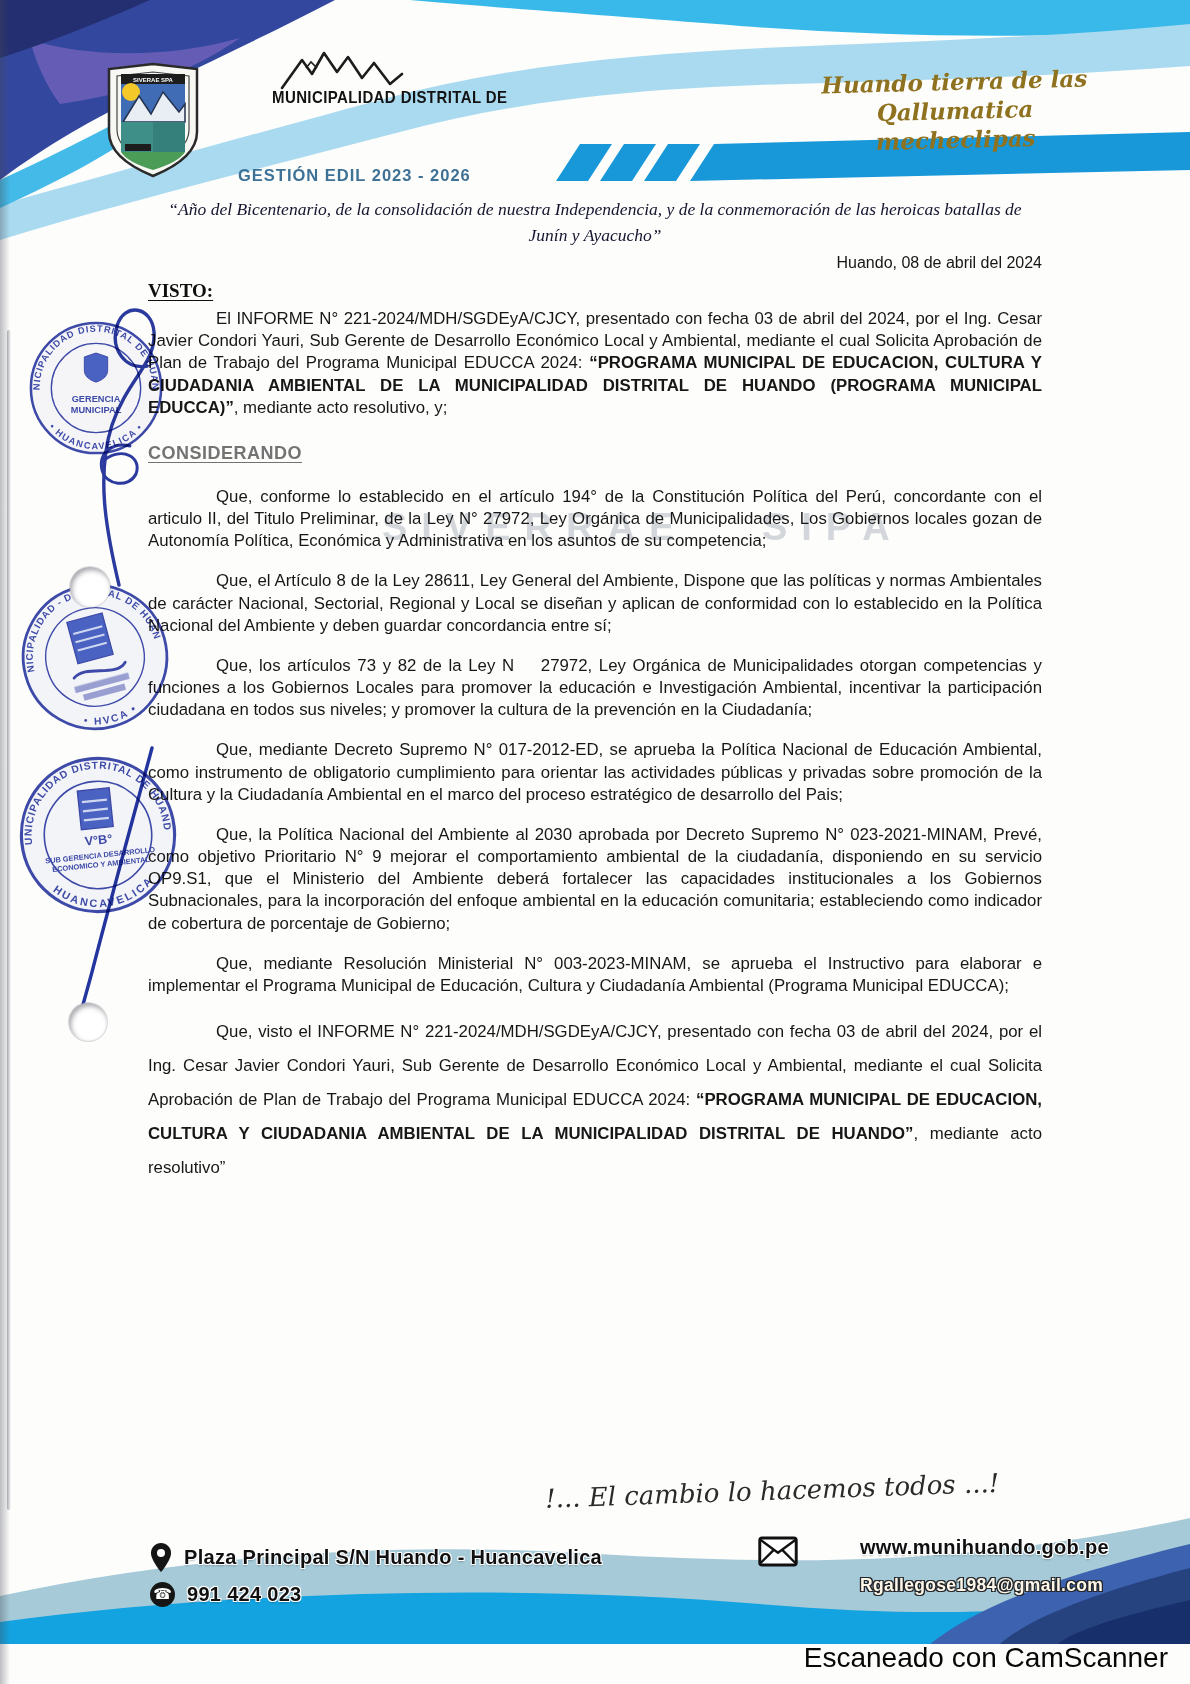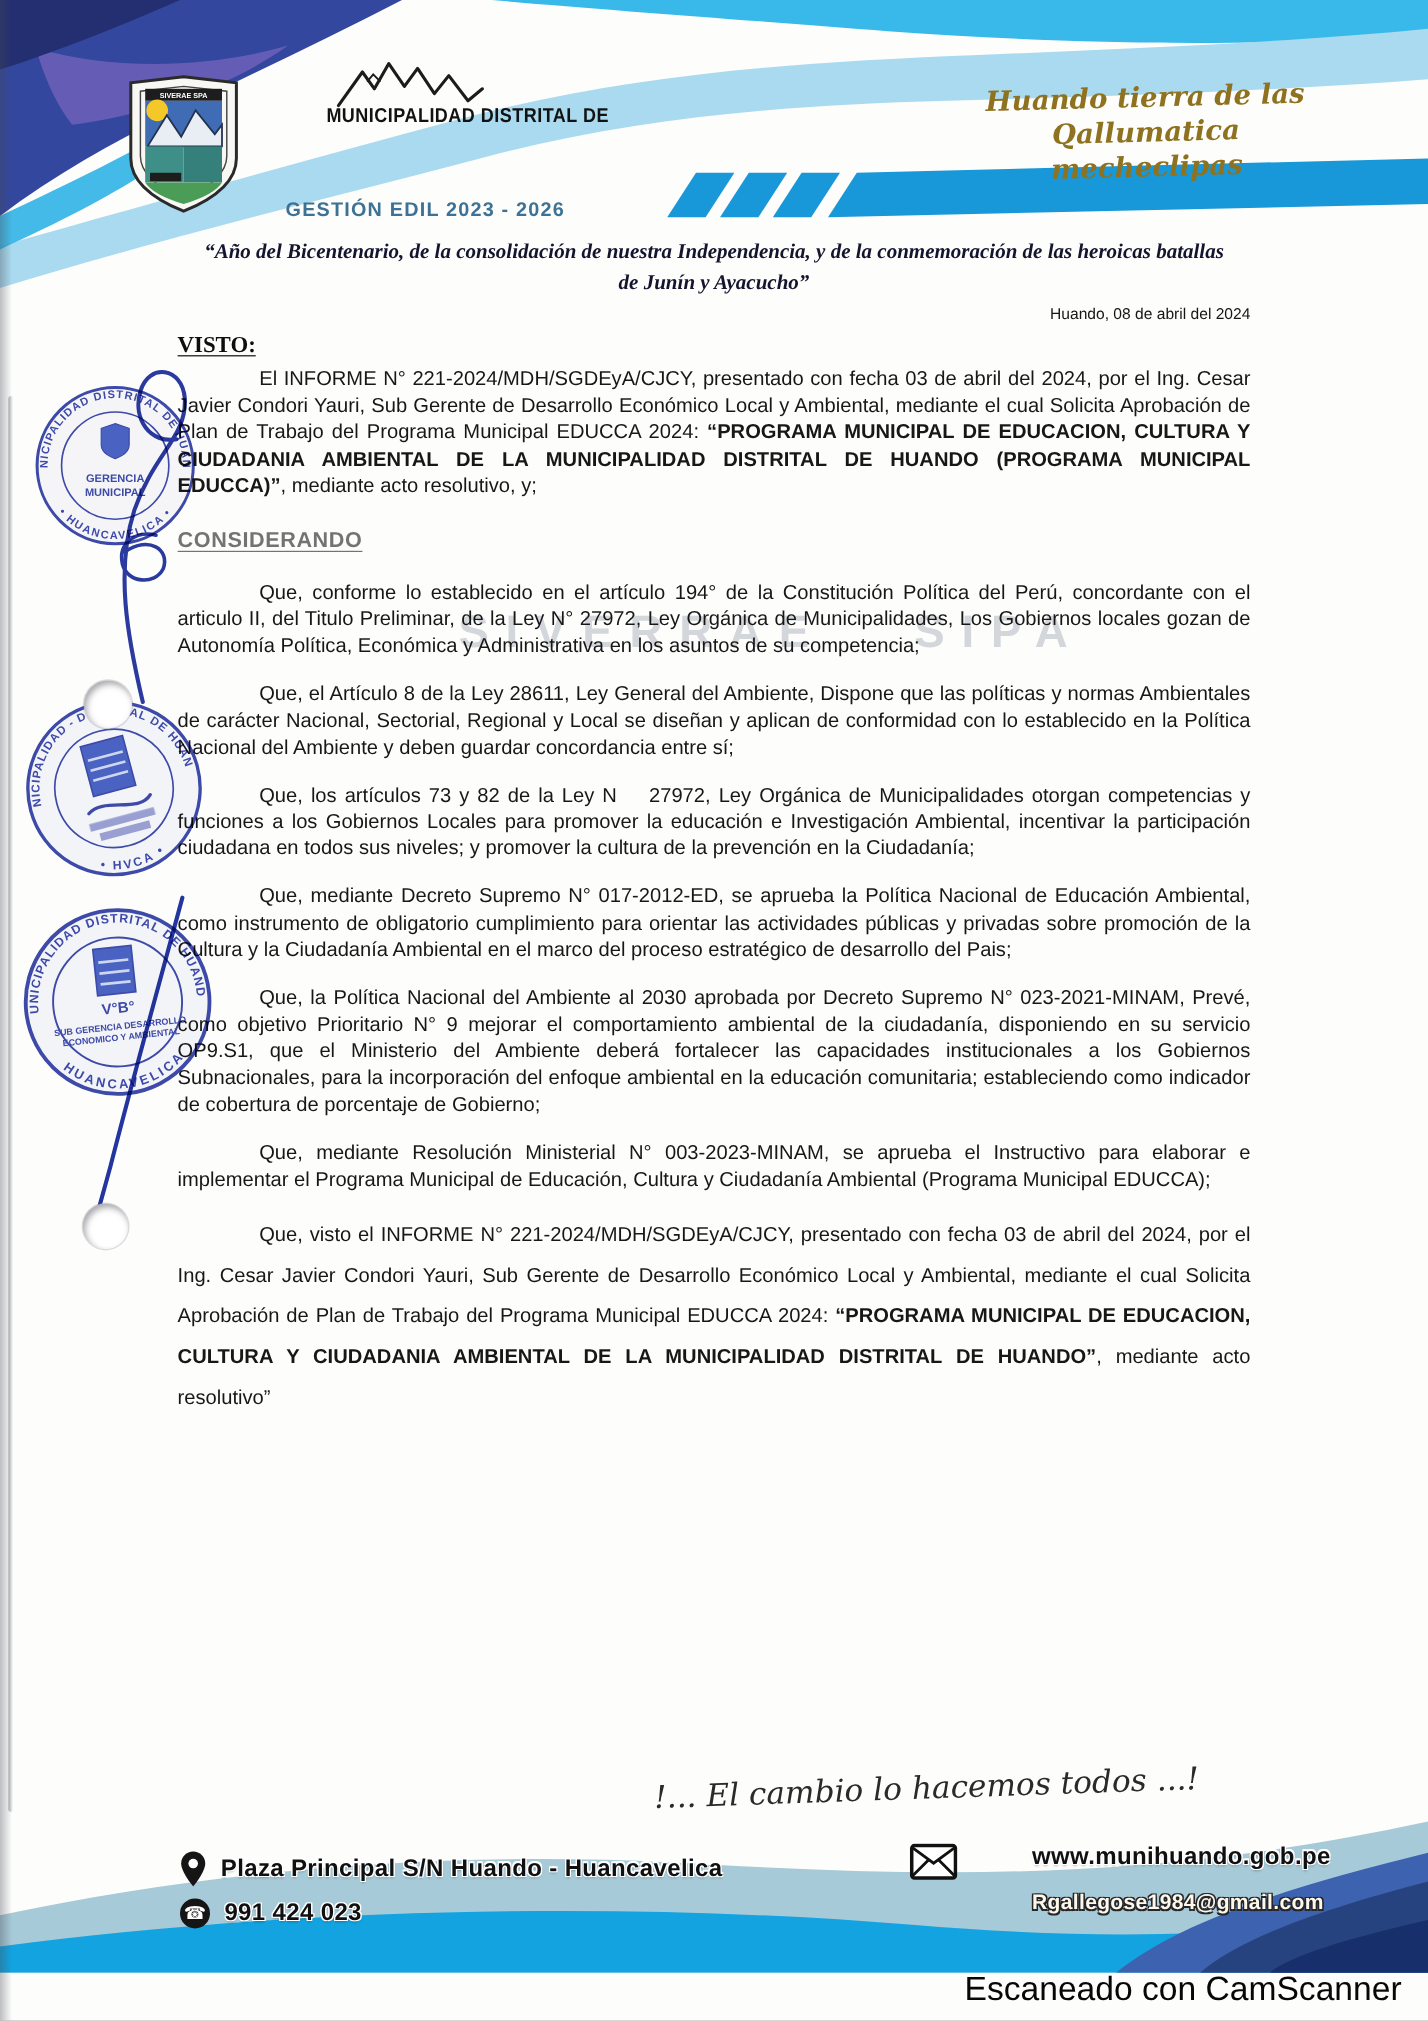--- a/index.html
+++ b/index.html
@@ -15,28 +15,28 @@
           font-weight:900;font-size:58px;line-height:92px;letter-spacing:5px;color:#4db1e4;white-space:nowrap;
           text-shadow:-2px -2px 0 #18275f,2px -2px 0 #18275f,-2px 2px 0 #18275f,2px 2px 0 #18275f,
                       -2px 0 0 #18275f,2px 0 0 #18275f,0 -2px 0 #18275f,0 2px 0 #18275f,3px 4px 0 #0e1c4a;}
   .huando .cap{font-size:82px;}
   .gestion{position:absolute;left:238px;top:166px;width:215px;z-index:4;text-align:center;
            font-size:16.5px;font-weight:700;letter-spacing:1px;color:#3d7296;white-space:nowrap;}
   .slogan{position:absolute;left:810px;top:68px;width:290px;z-index:4;text-align:center;
           font-family:"DejaVu Serif","Liberation Serif",serif;font-style:italic;font-weight:700;
           font-size:23px;line-height:1.25;color:#8f721f;transform:rotate(-1.5deg);}
   .motto{position:absolute;left:165px;top:196px;width:860px;z-index:4;text-align:center;
-         font-family:"Liberation Serif",serif;font-style:italic;font-weight:700;
+         font-family:"Liberation Serif",serif;font-style:italic;font-weight:400;
          font-size:17.5px;line-height:1.5;color:#14142e;}
   
   .content{position:absolute;left:148px;top:254px;width:894px;z-index:2;}
   .doc-title{text-align:center;margin:0 0 12px 0;}
   .doc-title span{font-family:"Liberation Serif",serif;font-weight:700;font-size:21.5px;
                   letter-spacing:.3px;color:#0e0e0e;border-bottom:2.5px solid #0e0e0e;padding-bottom:2px;}
-  .date-line{text-align:right;font-size:13px;margin:0 0 8px 0;color:#161616;}
+  .date-line{text-align:right;font-size:16px;margin:0 0 8px 0;color:#161616;}
   .visto-heading{font-family:"Liberation Serif",serif;font-weight:700;font-size:19px;
                  text-decoration:underline;text-underline-offset:3px;margin:0 0 6px 0;color:#0e0e0e;}
   .considerando-heading{font-weight:700;font-size:18px;letter-spacing:.5px;
                  text-decoration:underline;text-underline-offset:3px;margin:4px 0 22px 0;color:#737373;}
   .para{font-size:16.8px;line-height:1.32;text-align:justify;text-indent:68px;
         margin:0 0 18px 0;color:#171717;}
   .para b{font-weight:700;}
   .para.wide{line-height:2.02;margin-top:18px;}
   .visto-para{margin-bottom:24px;}
   

